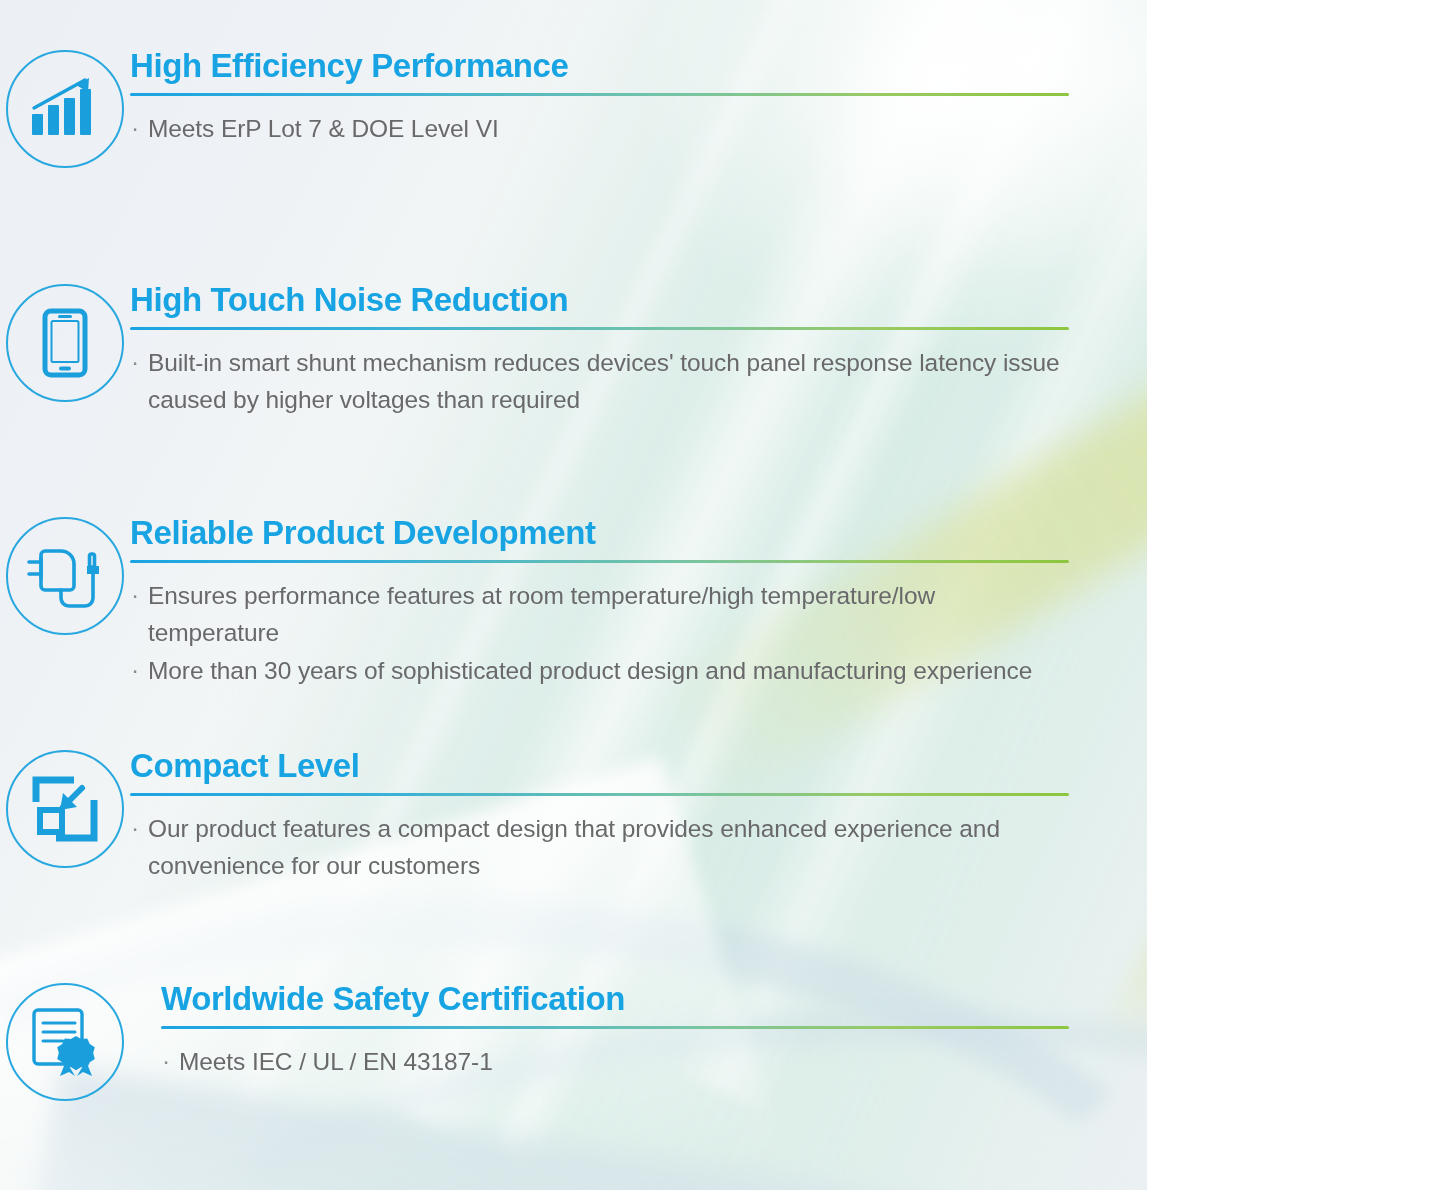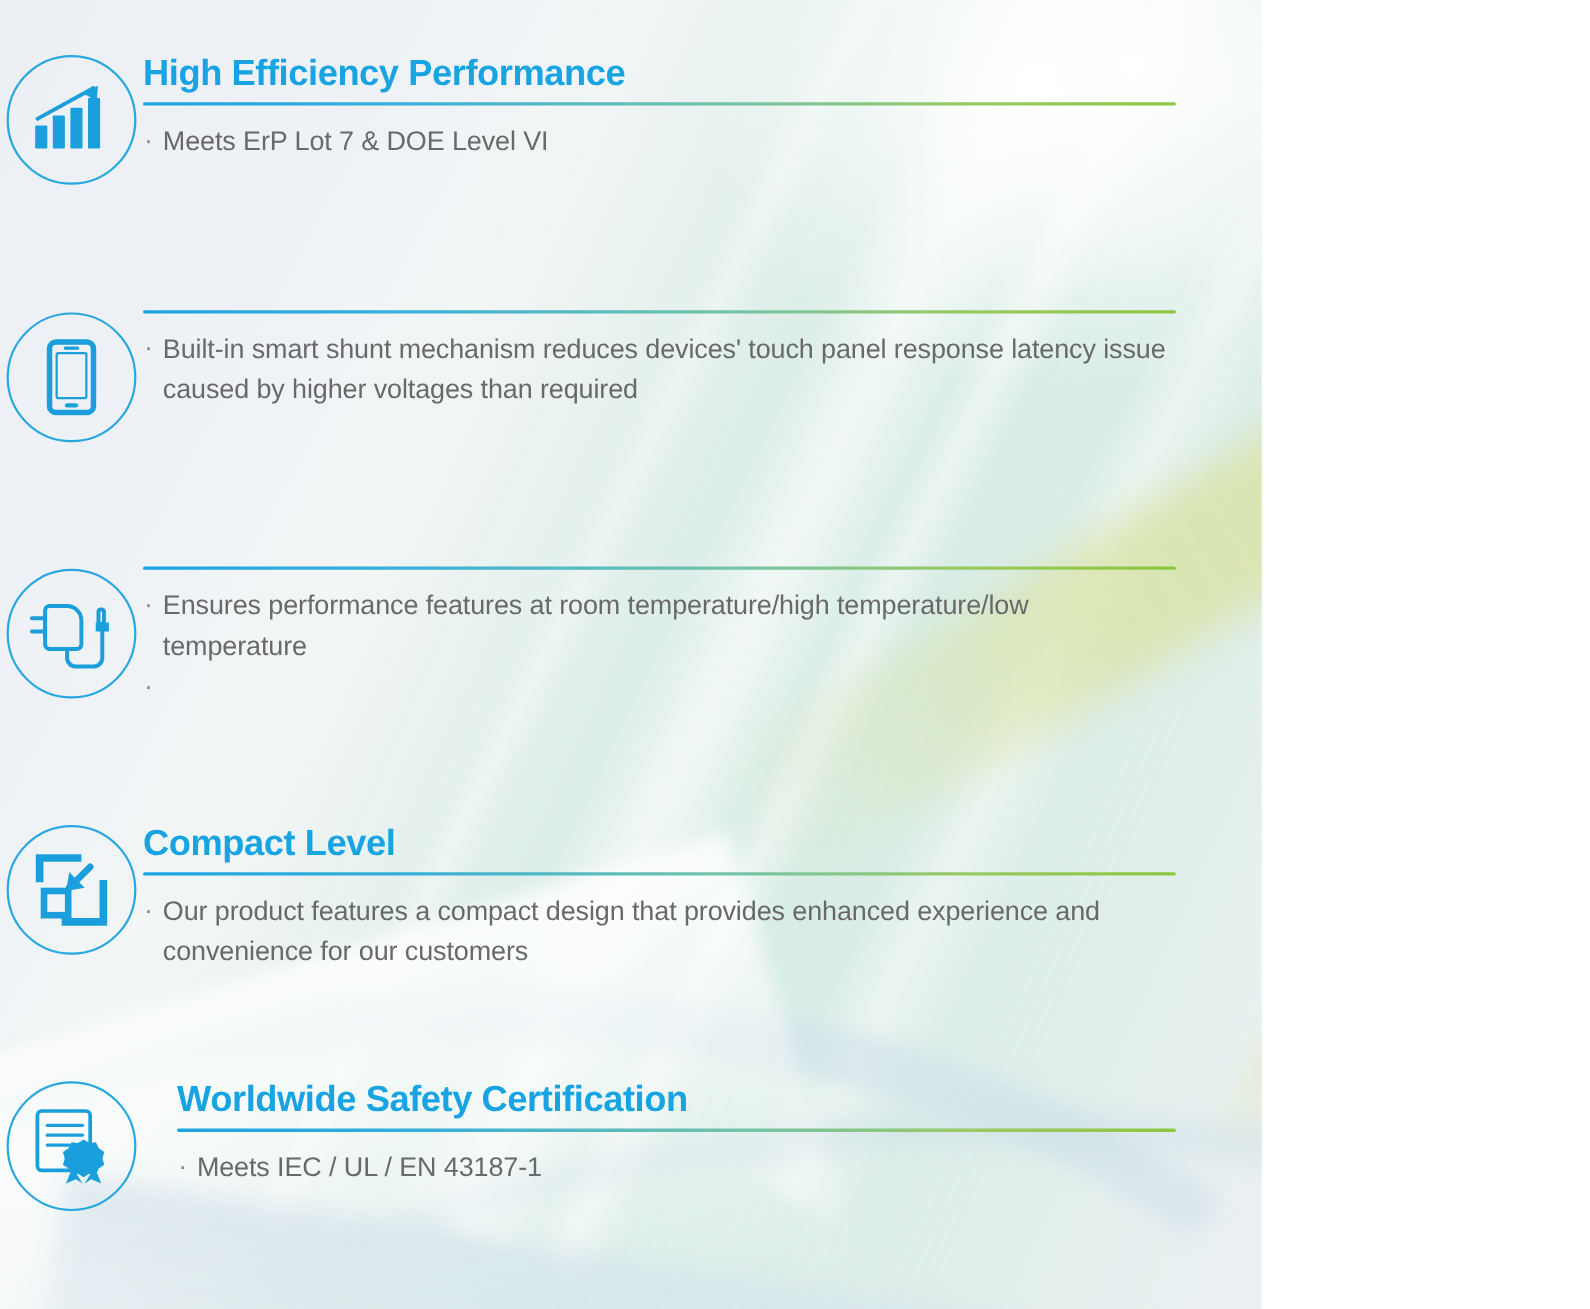--- a/index.html
+++ b/index.html
@@ -229,20 +229,21 @@
         <div class="icon-circle">
           <svg width="46" height="70" viewBox="0 0 46 70" aria-hidden="true">
             <rect x="3" y="3" width="40" height="64" rx="6" fill="none" stroke="#1a9fdc" stroke-width="5"></rect>
             <rect x="9.5" y="13" width="27" height="41" rx="1.5" fill="none" stroke="#1a9fdc" stroke-width="2"></rect>
             <rect x="16" y="7" width="14" height="3" rx="1.5" fill="#1a9fdc"></rect>
             <rect x="17" y="58.5" width="12" height="4" rx="2" fill="#1a9fdc"></rect>
           </svg>
         </div>
       </div>
       <div class="body-col">
+        <div class="feat-title">High Touch Noise Reduction</div>
         <div class="rule"></div>
         <ul class="bullets">
           <li><span class="dot">·</span><span>Built-in smart shunt mechanism reduces devices' touch panel response latency issue caused by higher voltages than required</span></li>
         </ul>
       </div>
     </div>
 
     <div class="feature" style="top:515px;">
       <div class="icon-wrap">
         <div class="icon-circle">
@@ -252,24 +253,25 @@
               <path d="M4 21 h12 M4 33 h12"></path>
               <path d="M16 17 v20"></path>
               <path d="M36 49 v8 a8 8 0 0 0 8 8 h16 a8 8 0 0 0 8 -8 v-24"></path>
               <path d="M62 33 h12 a0 0 0 0 0 0 0 v-8 h-12 z" fill="#1a9fdc" stroke="none"></path>
               <rect x="64.5" y="13" width="5" height="13" rx="2"></rect>
             </g>
           </svg>
         </div>
       </div>
       <div class="body-col">
+        <div class="feat-title">Reliable Product Development</div>
         <div class="rule"></div>
         <ul class="bullets">
           <li><span class="dot">·</span><span>Ensures performance features at room temperature/high temperature/low temperature</span></li>
-          <li><span class="dot">·</span></li>
+          <li><span class="dot">·</span><span>More than 30 years of sophisticated product  design and manufacturing experience</span></li>
         </ul>
       </div>
     </div>
 
     <div class="feature" style="top:748px;">
       <div class="icon-wrap">
         <div class="icon-circle">
           <svg width="66" height="66" viewBox="0 0 66 66" aria-hidden="true">
             <path d="M4 26 V4 H42" fill="none" stroke="#1a9fdc" stroke-width="7"></path>
             <path d="M62 24 V62 H24" fill="none" stroke="#1a9fdc" stroke-width="7"></path>

